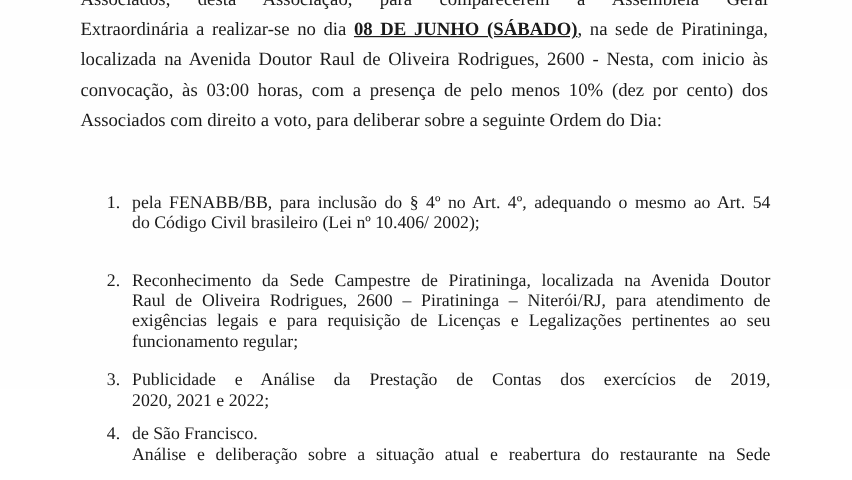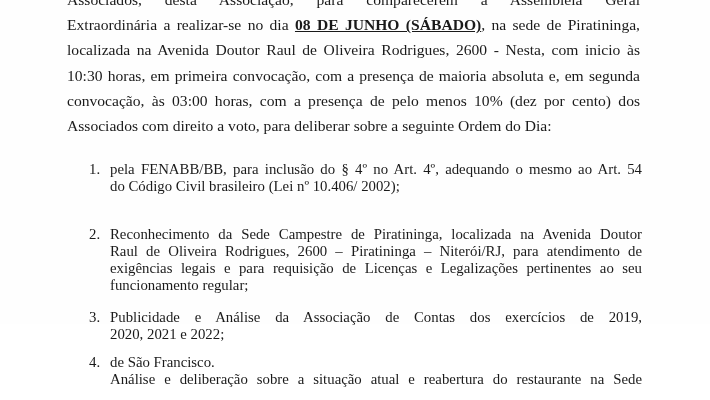--- a/index.html
+++ b/index.html
@@ -33,21 +33,20 @@
 </style>
 </head>
 <body>
 
 <div class="page">
 
   <div class="para">
     <span class="line">Associados, desta Associação, para comparecerem à Assembleia Geral</span>
     <span class="line"><span>Extraordinária a realizar-se no dia </span><span class="u-bold">08 DE JUNHO (SÁBADO)</span><span>, na sede de Piratininga,</span></span>
     <span class="line">localizada na Avenida Doutor Raul de Oliveira Rodrigues, 2600 - Nesta, com inicio às</span>
-    <span class="line">10:30 horas, em primeira convocação, com a presença de maioria absoluta e, em segunda</span>
     <span class="line">convocação, às 03:00 horas, com a presença de pelo menos 10% (dez por cento) dos</span>
     <span class="line last">Associados com direito a voto, para deliberar sobre a seguinte Ordem do Dia:</span>
   </div>
 
   <div class="list">
     <div class="item item1">
       <span class="num">1.</span>
       <span class="txt">
         <span class="ln">pela FENABB/BB, para inclusão do § 4º no Art. 4º, adequando o mesmo ao Art. 54</span>
         <span class="ln last">do Código Civil brasileiro (Lei nº 10.406/ 2002);</span>
@@ -58,21 +57,21 @@
       <span class="txt">
         <span class="ln">Reconhecimento da Sede Campestre de Piratininga, localizada na Avenida Doutor</span>
         <span class="ln">Raul de Oliveira Rodrigues, 2600 – Piratininga – Niterói/RJ, para atendimento de</span>
         <span class="ln">exigências legais e para requisição de Licenças e Legalizações pertinentes ao seu</span>
         <span class="ln last">funcionamento regular;</span>
       </span>
     </div>
     <div class="item item3">
       <span class="num">3.</span>
       <span class="txt">
-        <span class="ln">Publicidade e Análise da Associação de Contas dos exercícios de 2019,</span>
+        <span class="ln">Publicidade e Análise da Prestação de Contas dos exercícios de 2019,</span>
         <span class="ln last">2020, 2021 e 2022;</span>
       </span>
     </div>
     <div class="item item4">
       <span class="num">4.</span>
       <span class="txt">
         <span class="ln last">de São Francisco.</span>
         <span class="ln">Análise e deliberação sobre a situação atual e reabertura do restaurante na Sede</span>
       </span>
     </div>

